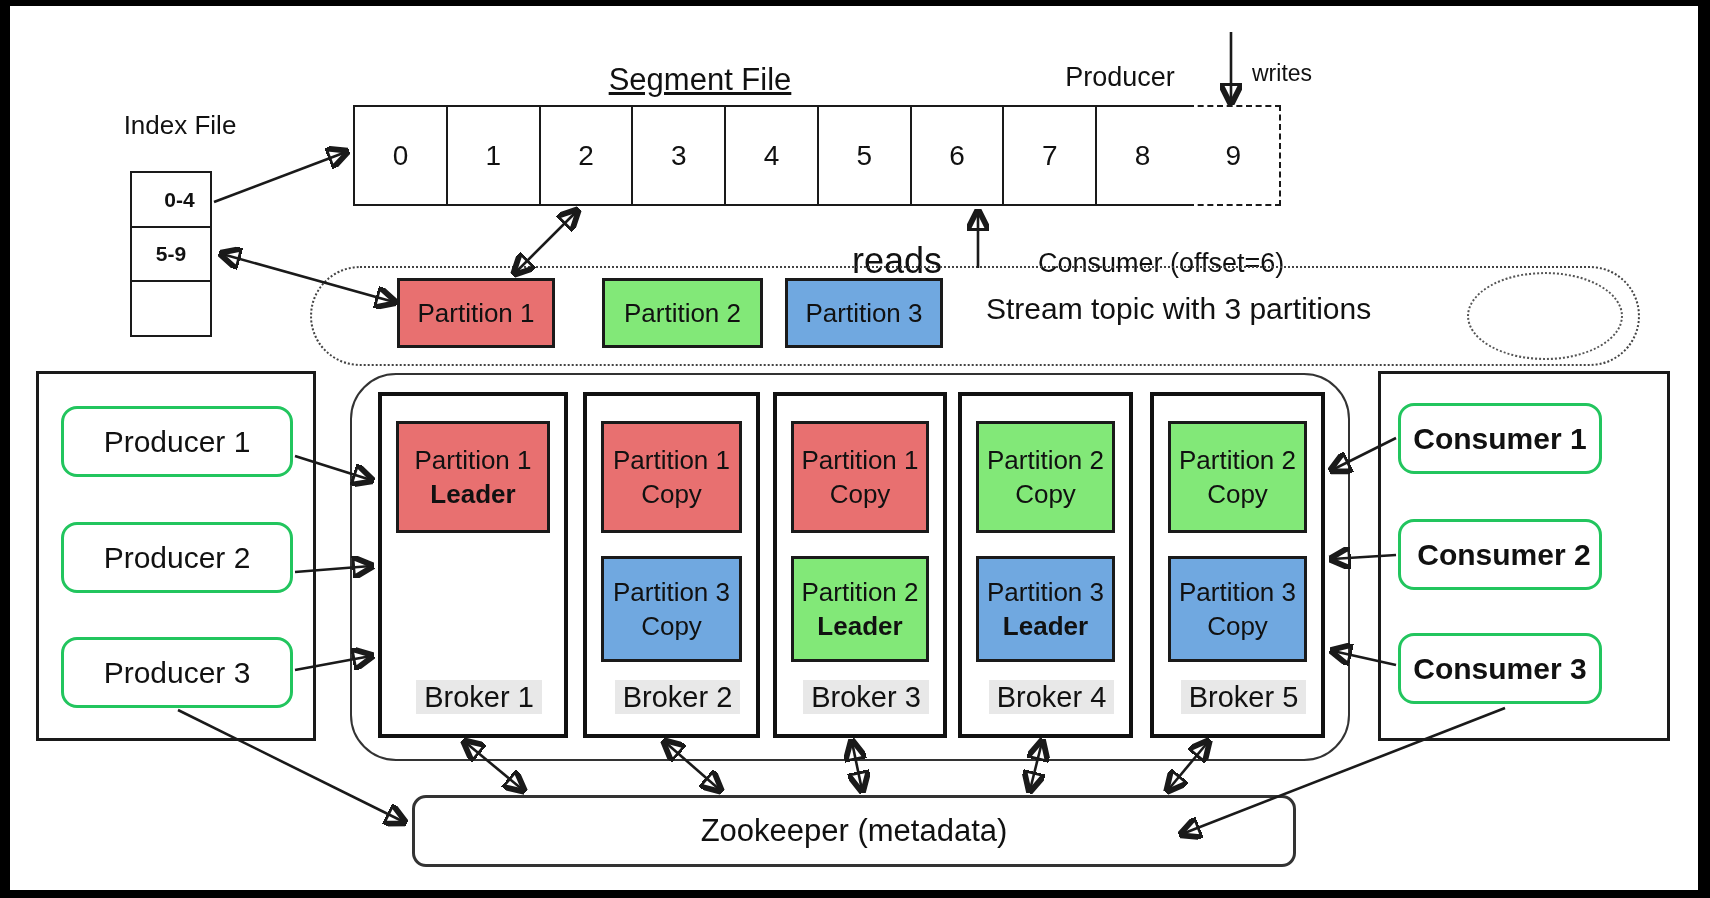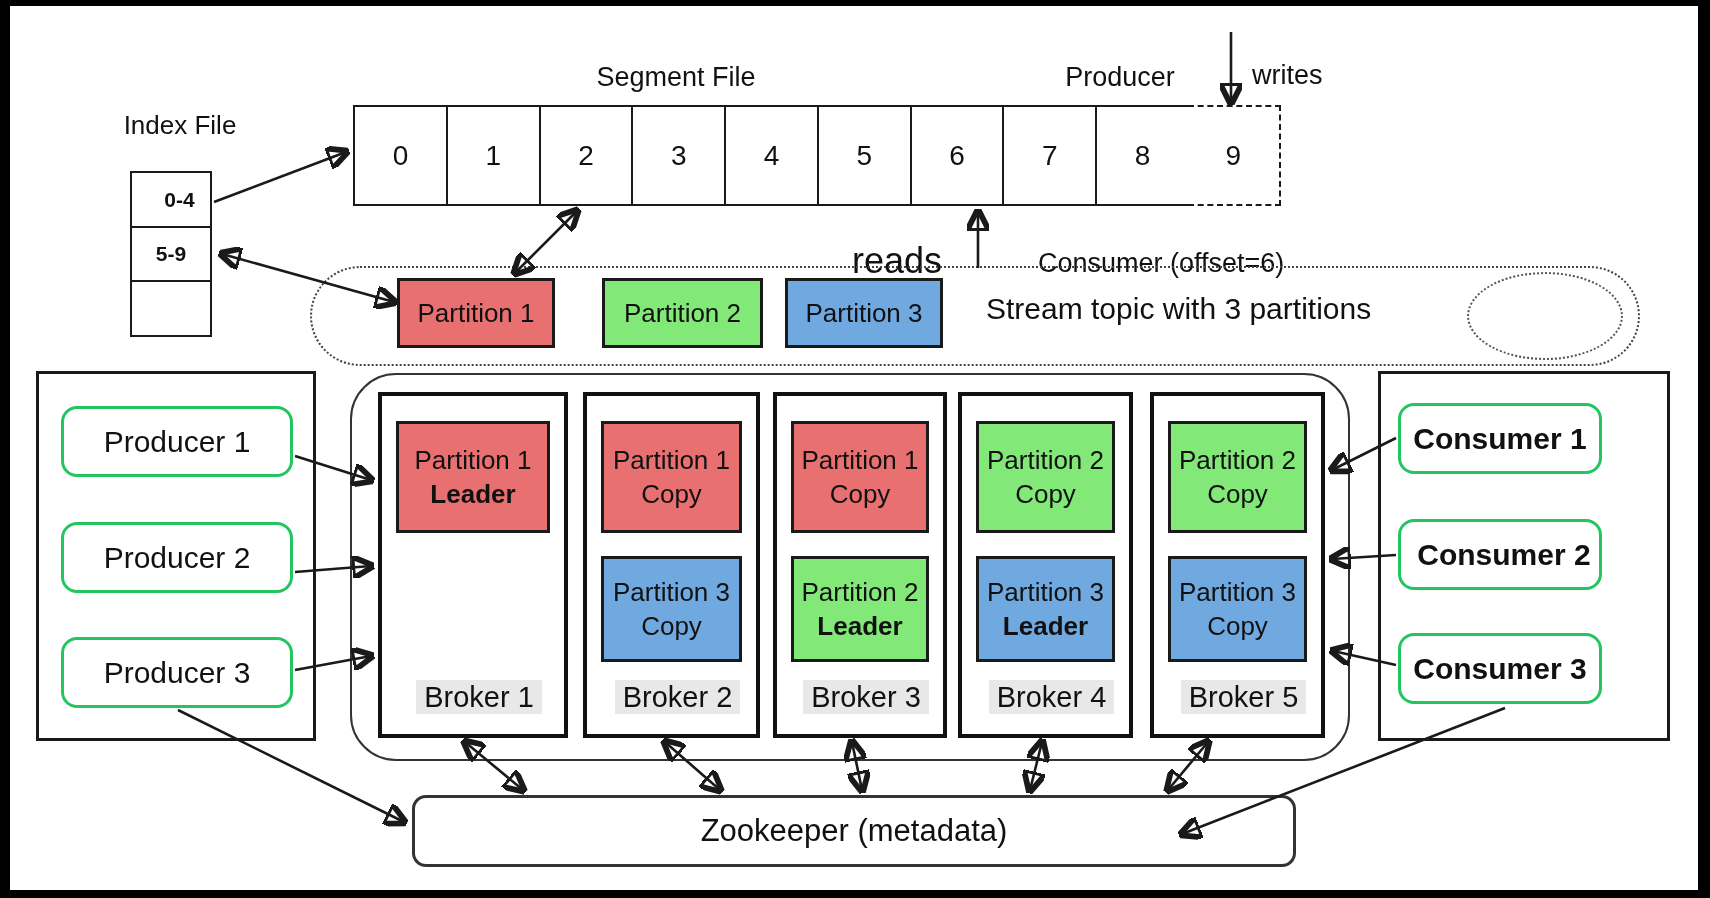--- a/index.html
+++ b/index.html
@@ -21,31 +21,31 @@
   
   #index-label { left:100px; top:110px; width:160px; font-size:26px; text-align:center; }
   #index-box { left:130px; top:171px; width:82px; }
   .idx-cell {
     width:82px; height:57px; border:2.5px solid #1a1a1a; background:#fff;
     display:flex; align-items:center; justify-content:center;
     font-size:21px; font-weight:700; margin-top:-2.5px;
   }
   .idx-cell:first-child { margin-top:0;padding-left:17px; }
 
-  #segment-label { left:536px; top:62px; width:280px; font-size:27px; text-align:center; }
+  #segment-label { left:560px; top:62px; width:280px; font-size:31px; text-align:center;text-decoration:underline; }
   #segment-strip { left:353px; top:105px; width:928px; height:101px; display:flex; }
   .seg-cell {
     flex:1; border:2.5px solid #1a1a1a; margin-left:-2.5px; background:#fff;
     display:flex; align-items:center; justify-content:center; font-size:28px;
   }
   .seg-cell:first-child { margin-left:0; }
   .seg-cell.dashed { border-style:dashed; border-left:none; }
 
   #producer-label { left:1040px; top:62px; width:160px; font-size:27px; text-align:center; }
-  #writes-label   { left:1252px; top:60px; font-size:27px; }
+  #writes-label   { left:1252px; top:60px; font-size:23px; }
   #reads-label    { left:852px;  top:240px; font-size:36px;text-align:center; }
   #consumer-offset-label { left:1038px; top:248px; font-size:27px; }
 
   
   #stream-container {
     left:310px; top:266px; width:1330px; height:100px;
     border:2.5px dotted #444; border-radius:50px; background:transparent;
   }
   #stream-ellipse {
     left:1467px; top:272px; width:156px; height:88px;

